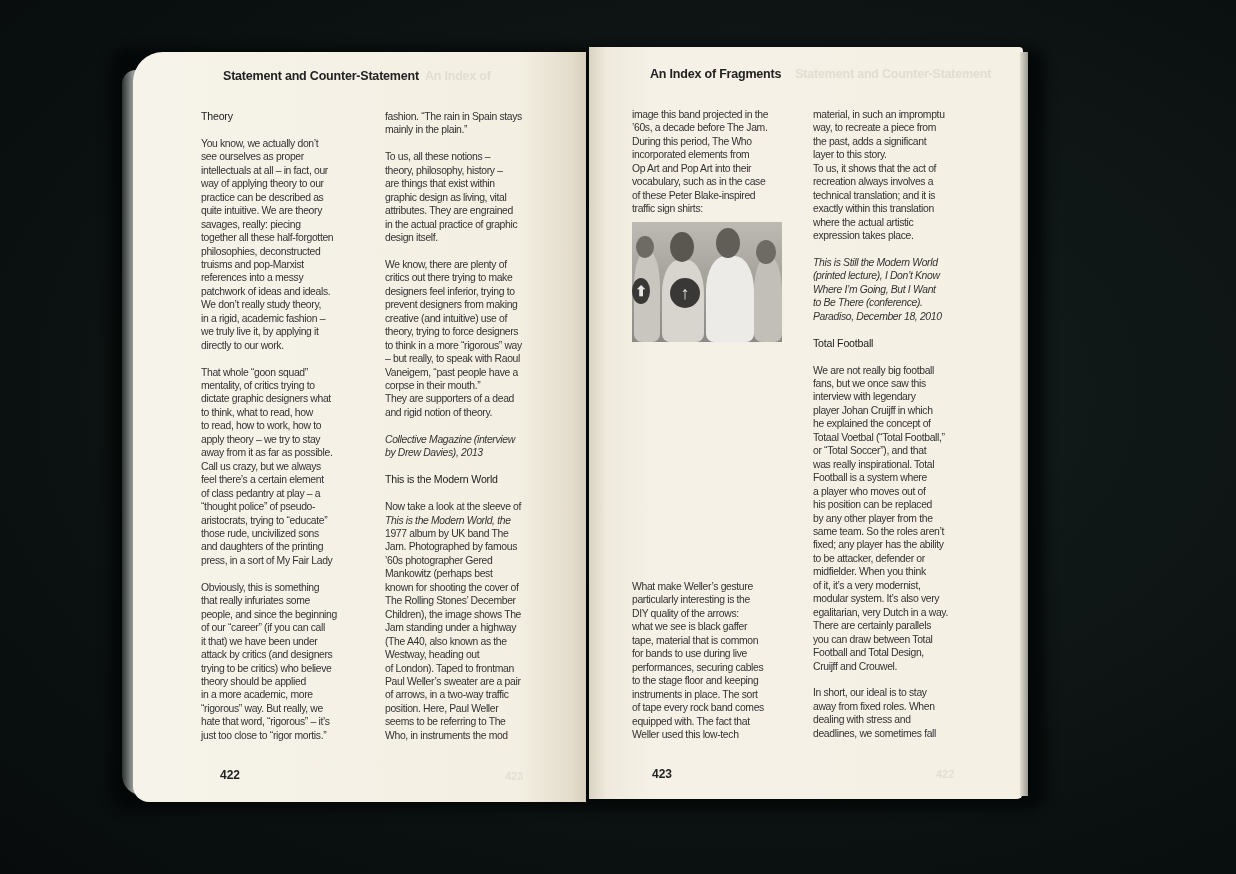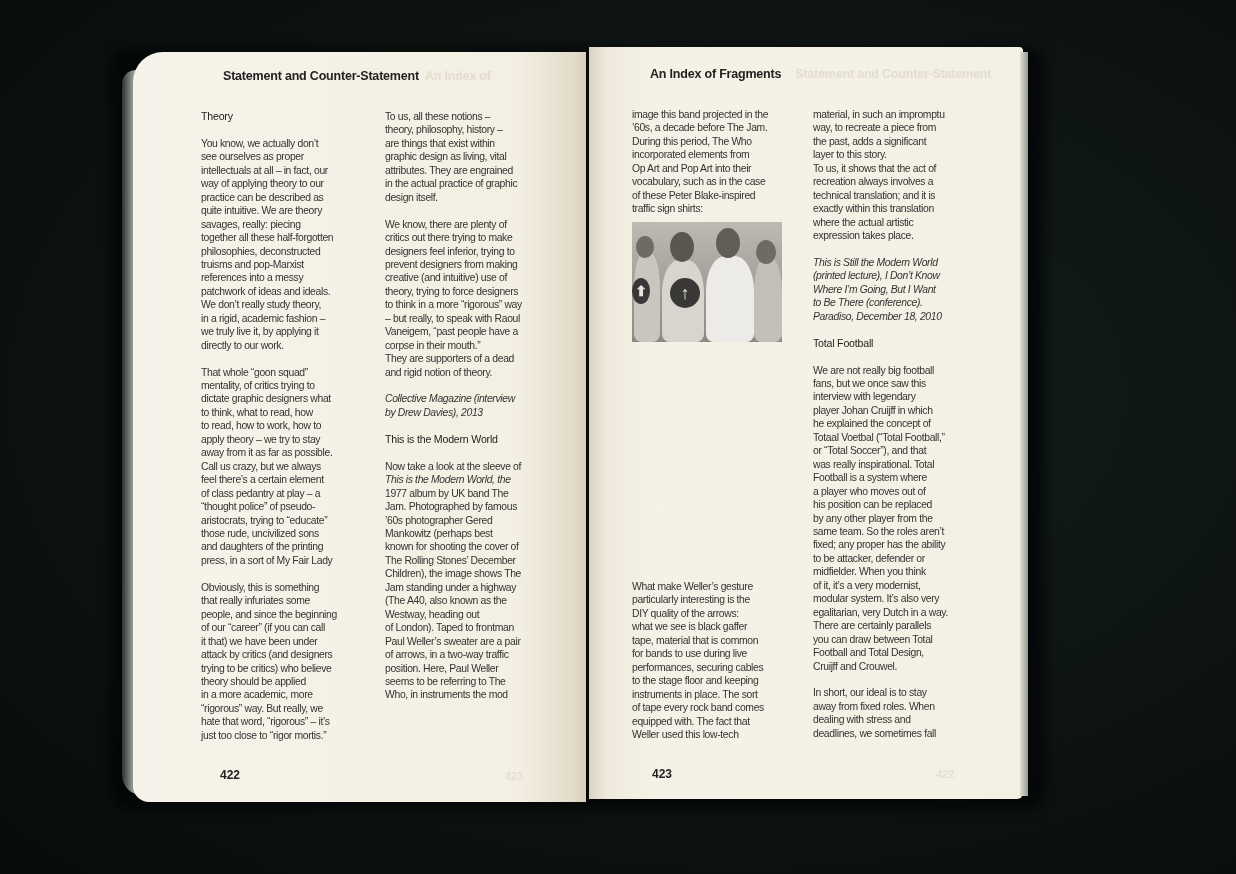--- a/index.html
+++ b/index.html
@@ -140,20 +140,24 @@
         <span class="line">trying to be critics) who believe</span>
         <span class="line">theory should be applied</span>
         <span class="line">in a more academic, more</span>
         <span class="line">“rigorous” way. But really, we</span>
         <span class="line">hate that word, “rigorous” – it’s</span>
         <span class="line">just too close to “rigor mortis.”</span>
       </p>
     </div>
 
     <div class="col" style="left:252px; top:58px; width:170px;">
+      <p>
+        <span class="line">fashion. “The rain in Spain stays</span>
+        <span class="line">mainly in the plain.”</span>
+      </p>
       <p>
         <span class="line">To us, all these notions –</span>
         <span class="line">theory, philosophy, history –</span>
         <span class="line">are things that exist within</span>
         <span class="line">graphic design as living, vital</span>
         <span class="line">attributes. They are engrained</span>
         <span class="line">in the actual practice of graphic</span>
         <span class="line">design itself.</span>
       </p>
       <p>
@@ -279,21 +283,21 @@
         <span class="line">player Johan Cruijff in which</span>
         <span class="line">he explained the concept of</span>
         <span class="line">Totaal Voetbal (“Total Football,”</span>
         <span class="line">or “Total Soccer”), and that</span>
         <span class="line">was really inspirational. Total</span>
         <span class="line">Football is a system where</span>
         <span class="line">a player who moves out of</span>
         <span class="line">his position can be replaced</span>
         <span class="line">by any other player from the</span>
         <span class="line">same team. So the roles aren’t</span>
-        <span class="line">fixed; any proper has the ability</span>
+        <span class="line">fixed; any player has the ability</span>
         <span class="line">to be attacker, defender or</span>
         <span class="line">midfielder. When you think</span>
         <span class="line">of it, it’s a very modernist,</span>
         <span class="line">modular system. It’s also very</span>
         <span class="line">egalitarian, very Dutch in a way.</span>
         <span class="line">There are certainly parallels</span>
         <span class="line">you can draw between Total</span>
         <span class="line">Football and Total Design,</span>
         <span class="line">Cruijff and Crouwel.</span>
       </p>

